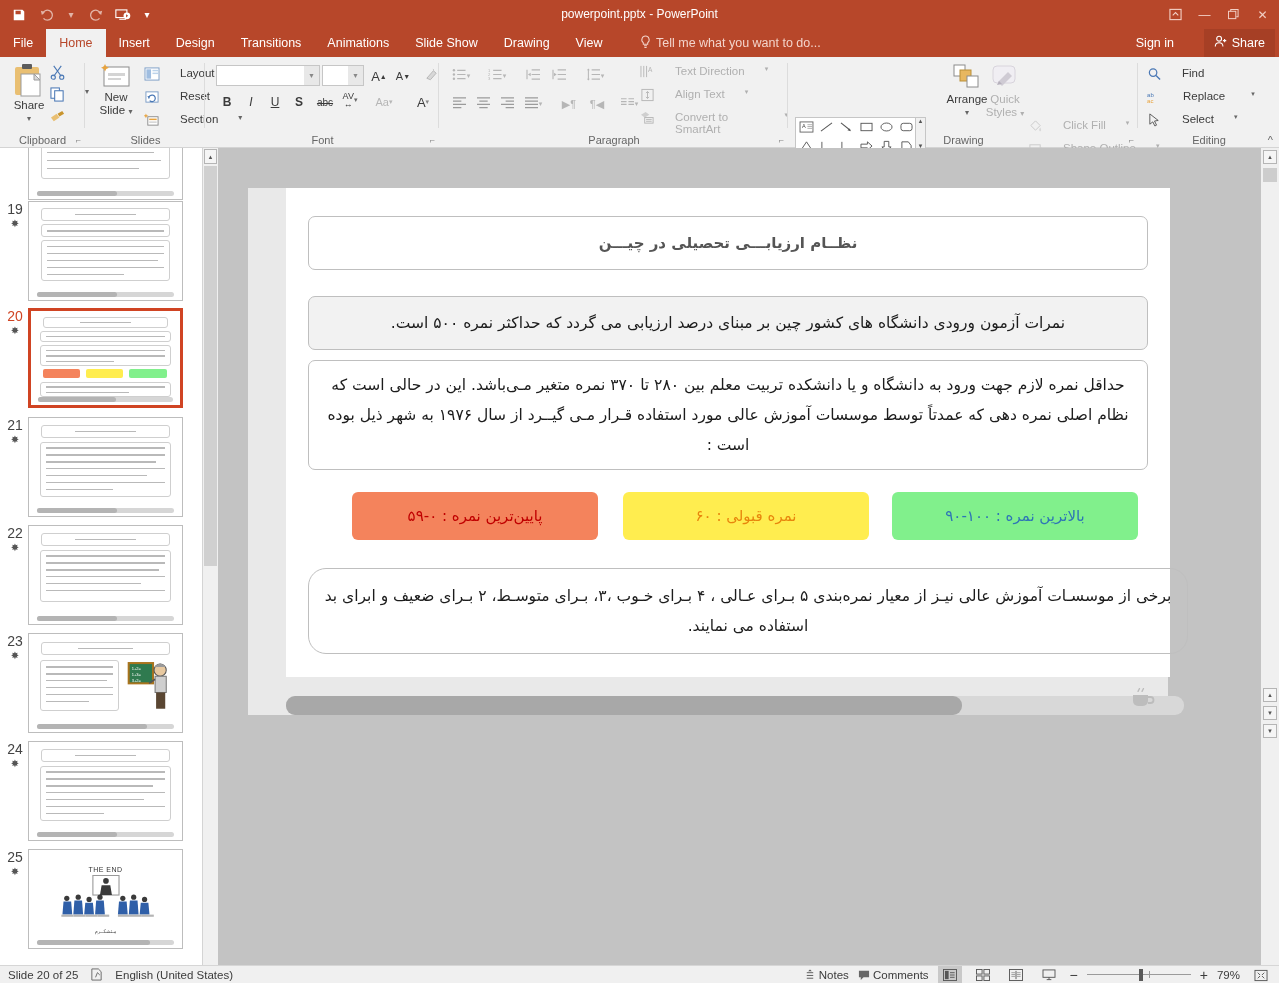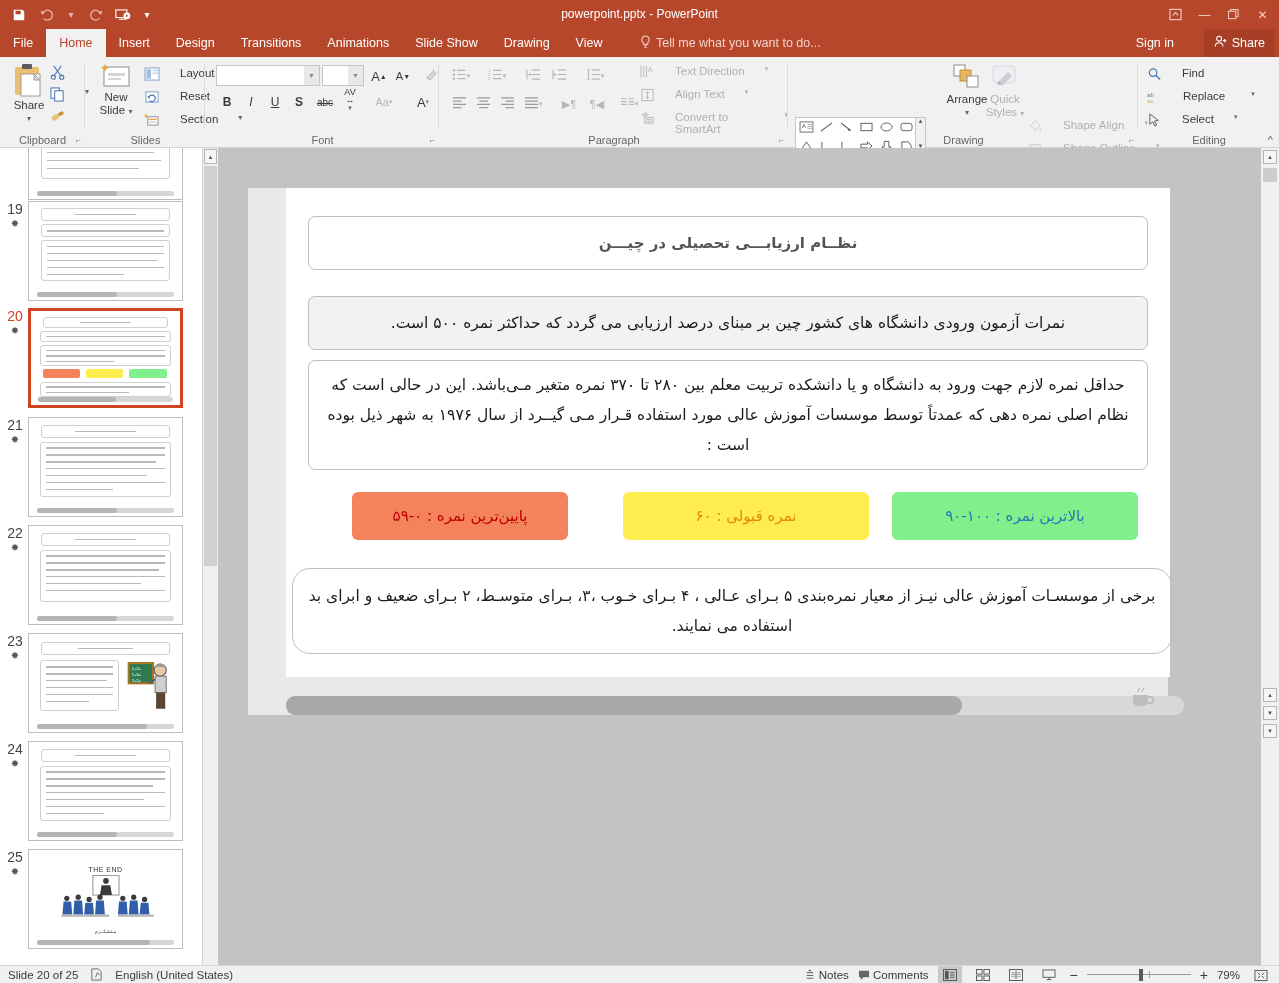--- a/index.html
+++ b/index.html
@@ -423,21 +423,21 @@
       </div>
     <div class="fbtn" style="left:58px;top:34px;">
         <u>U</u>
       </div>
     <div class="fbtn" style="left:82px;top:34px;">
         <b>S</b>
       </div>
     <div class="fbtn" style="left:106px;top:34px;width:26px;">
         <span style="font-size:10px;text-decoration:line-through;">abc</span>
       </div>
-    <div class="fbtn" style="left:130px;top:32px;width:28px;flex-direction:column;">
+    <div class="fbtn" style="left:130px;top:32px;width:28px;">
       <span style="font-size:9px;line-height:8px;text-align:center;">
         <span>AV</span><br>↔
       </span>
       <span style="font-size:7px;color:#666;">▾</span>
     </div>
     <div class="fbtn dim" style="left:164px;top:34px;width:28px;">
       <span style="font-size:11px;">Aa</span>
         <span style="font-size:7px;">▾</span>
     </div>
     <div class="fbtn" style="left:204px;top:34px;width:26px;">
@@ -706,21 +706,21 @@
     <span><span>Styles</span>
     <span style="font-size:8px;">▾</span></span>
   </div>
   <div class="smallrow dim" style="left:1028px;top:62px;">
     <span class="ico">
       <svg width="15" height="14" viewBox="0 0 16 15">
           <path d="M3 7l5-5 5 5-5 5z" fill="none" stroke="#c9c9c9"></path>
           <path d="M13 9c1.4 2 1.4 4 0 4s-1.4-2 0-4z" fill="#d9d9d9"></path>
         </svg>
     </span>
-    <span>Shape Align</span>
+    <span>Click Fill</span>
     <span style="font-size:7px;">▾</span>
   </div>
   <div class="smallrow dim" style="left:1028px;top:85px;">
     <span class="ico">
       <svg width="15" height="14" viewBox="0 0 16 15">
           <rect x="2" y="3" width="11" height="9" fill="none" stroke="#c9c9c9"></rect>
           <path d="M10 10l4-4" stroke="#c9c9c9"></path>
         </svg>
     </span>
     <span>Shape Outline</span>
@@ -997,31 +997,31 @@
       </div>
 
       <div class="sbox para shaded" style="left:22px;top:108px;width:840px;height:54px;">
         <span>نمرات آزمون ورودی دانشگاه های کشور چین بر مبنای درصد ارزیابی می گردد که حداکثر نمره ۵۰۰ است.</span>
       </div>
 
       <div class="sbox para" style="left:22px;top:172px;width:840px;height:110px;">
         <span>حداقل نمره لازم جهت ورود به دانشگاه و یا دانشکده تربیت معلم بین ۲۸۰ تا ۳۷۰ نمره متغیر مـی‌باشد. این در حالی است که نظام اصلی نمره دهی که عمدتاً توسط موسسات آموزش عالی مورد استفاده قـرار مـی گیــرد از سال ۱۹۷۶ به شهر ذیل بوده است :</span>
       </div>
 
-      <div class="badge" id="badge0" style="left:66px;top:304px;width:216px;height:48px;background:#f4835c;color:#c00000;">
+      <div class="badge" id="badge0" style="left:66px;top:304px;width:246px;height:48px;background:#f4835c;color:#c00000;">
         <span>پایین‌ترین نمره : ۰-۵۹</span>
       </div>
       <div class="badge" id="badge1" style="left:337px;top:304px;width:246px;height:48px;background:#ffed4f;color:#e8850c;">
         <span>نمره قبولی : ۶۰</span>
       </div>
       <div class="badge" id="badge2" style="left:606px;top:304px;width:246px;height:48px;background:#81f08c;color:#2e75b6;">
         <span>بالاترین نمره : ۱۰۰-۹۰</span>
       </div>
 
-      <div class="sbox para" style="left:6px;top:380px;width:880px;height:86px;border-radius:18px;">
+      <div class="sbox para" style="left:22px;top:380px;width:880px;height:86px;border-radius:18px;">
         <span>برخی از موسسـات آموزش عالی نیـز از معیار نمره‌بندی ۵ بـرای عـالی ، ۴ بـرای خـوب ،۳، بـرای متوسـط، ۲ بـرای ضعیف و ابرای بد استفاده می نمایند.</span>
       </div>
     </div>
 
     <div class="hscroll">
         <i></i>
       </div>
     <div class="coffee">
       <svg width="26" height="22" viewBox="0 0 26 22">
         <path d="M3 8h15v6a5 5 0 0 1-5 5H8a5 5 0 0 1-5-5z" fill="#bdbdbd"></path>

